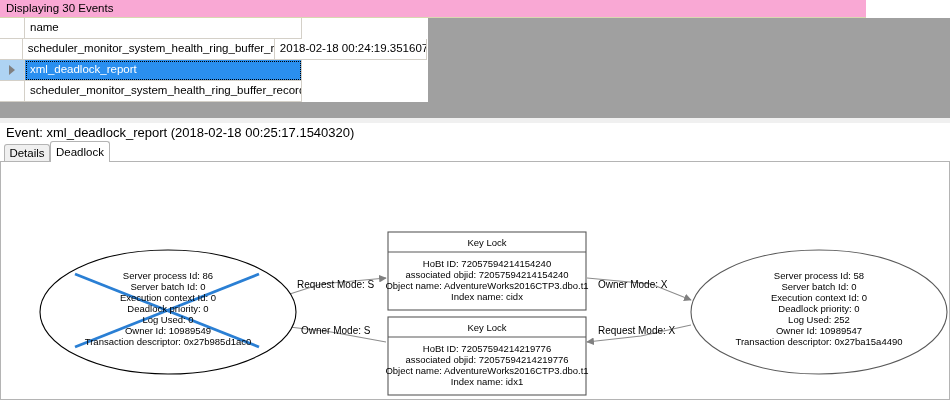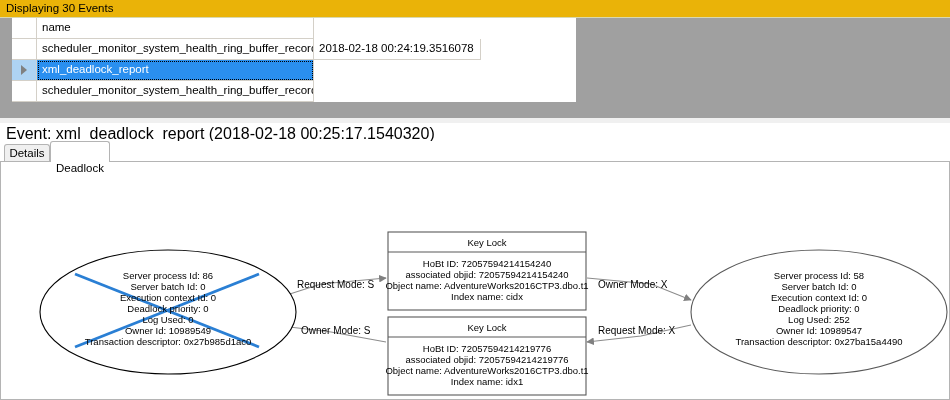--- a/index.html
+++ b/index.html
@@ -19,22 +19,22 @@
     position: relative;
     width: 950px;
     height: 400px;
     box-sizing: border-box;
   }
 
   
   .status-bar {
     position: absolute;
     left: 0; top: 0;
-    width: 950px; height: 18px;
-    background: #eab308;
+    width: 866px; height: 18px;
+    background: #f9a8d4;
     border-bottom: 1px solid #d8d8b0;
     box-sizing: border-box;
   }
   .status-bar .label {
     position: absolute;
     left: 6px; top: 2px;
     font-size: 11.5px;
     color: #000;
     white-space: nowrap;
   }
@@ -43,25 +43,24 @@
   .grid-area {
     position: absolute;
     left: 0; top: 18px;
     width: 950px; height: 105px;
     background: #a0a0a0;
     box-sizing: border-box;
   }
   .grid {
     position: absolute;
     left: 0; top: 0;
-    width: 564px;
+    width: 428px;
     background: #ffffff;
     border-right: 1px solid #ffffff;
     box-sizing: border-box;
-    margin-left: 12px;
   }
   .grid-row {
     display: flex;
     height: 21px;
     box-sizing: border-box;
   }
   .grid-row.header {
     height: 21px;
     background: #ffffff;
   }
@@ -123,21 +122,21 @@
   .event-line {
     position: absolute;
     left: 0; top: 123px;
     width: 950px; height: 18px;
     background: #ffffff;
     box-sizing: border-box;
   }
   .event-line .txt {
     position: absolute;
     left: 6px; top: 2px;
-    font-size: 16px;
+    font-size: 13px;
     white-space: nowrap;
   }
 
   
   .tabstrip {
     position: absolute;
     left: 0; top: 141px;
     width: 796px; height: 21px;
     background: #ffffff;
   }
@@ -154,21 +153,21 @@
     text-align: center;
     padding-top: 2px;
     color: #000;
     cursor: default;
   }
   .tab.inactive { left: 4px;  width: 46px; }
   .tab.active   {
     left: 50px; width: 60px;
     top: 0px; height: 21px;
     background: #ffffff;
-    padding-top: 20px;
+    padding-top: 4px;
     border-color: #b4b4b4;
     z-index: 3;
   }
   .tab-underline {
     position: absolute;
     left: 0; top: 161px;
     width: 950px; height: 1px;
     background: #b4b4b4;
     z-index: 1;
   }

